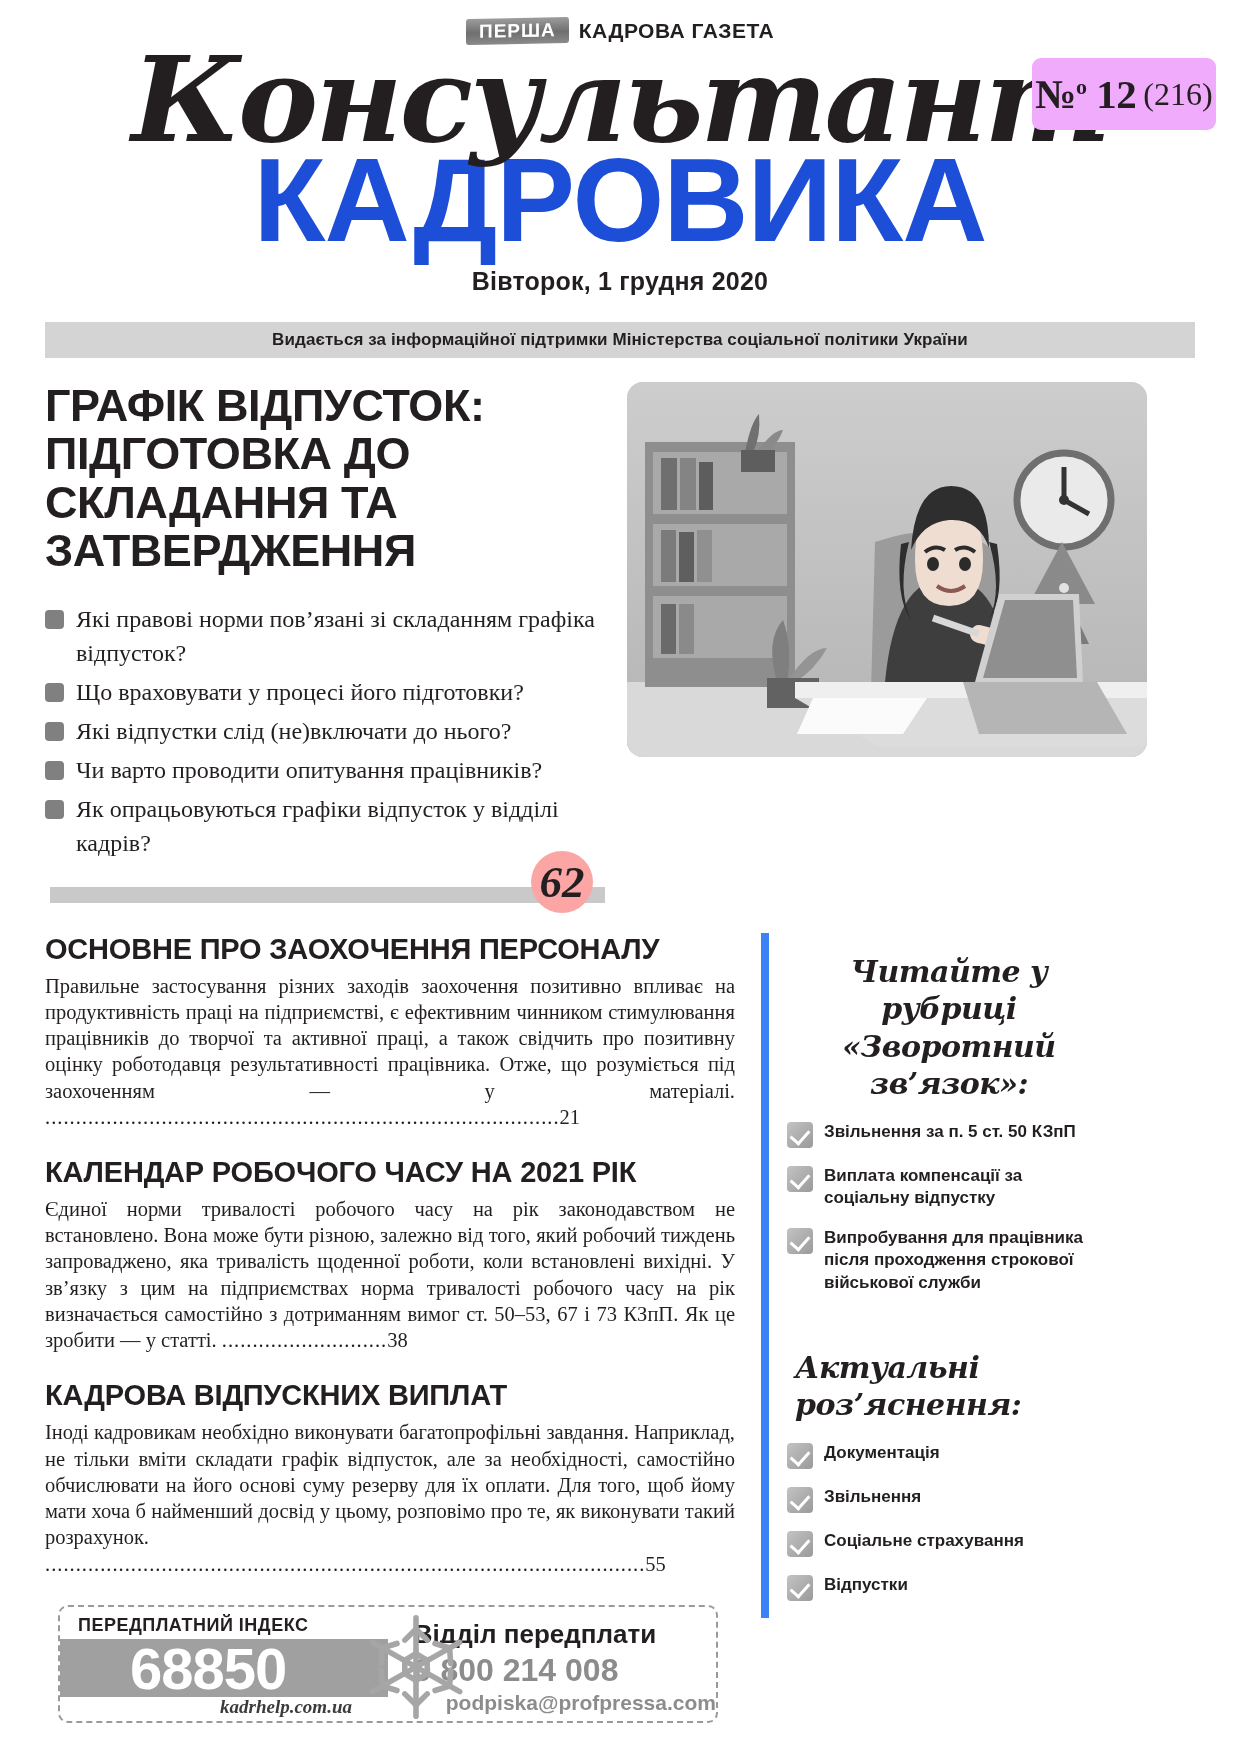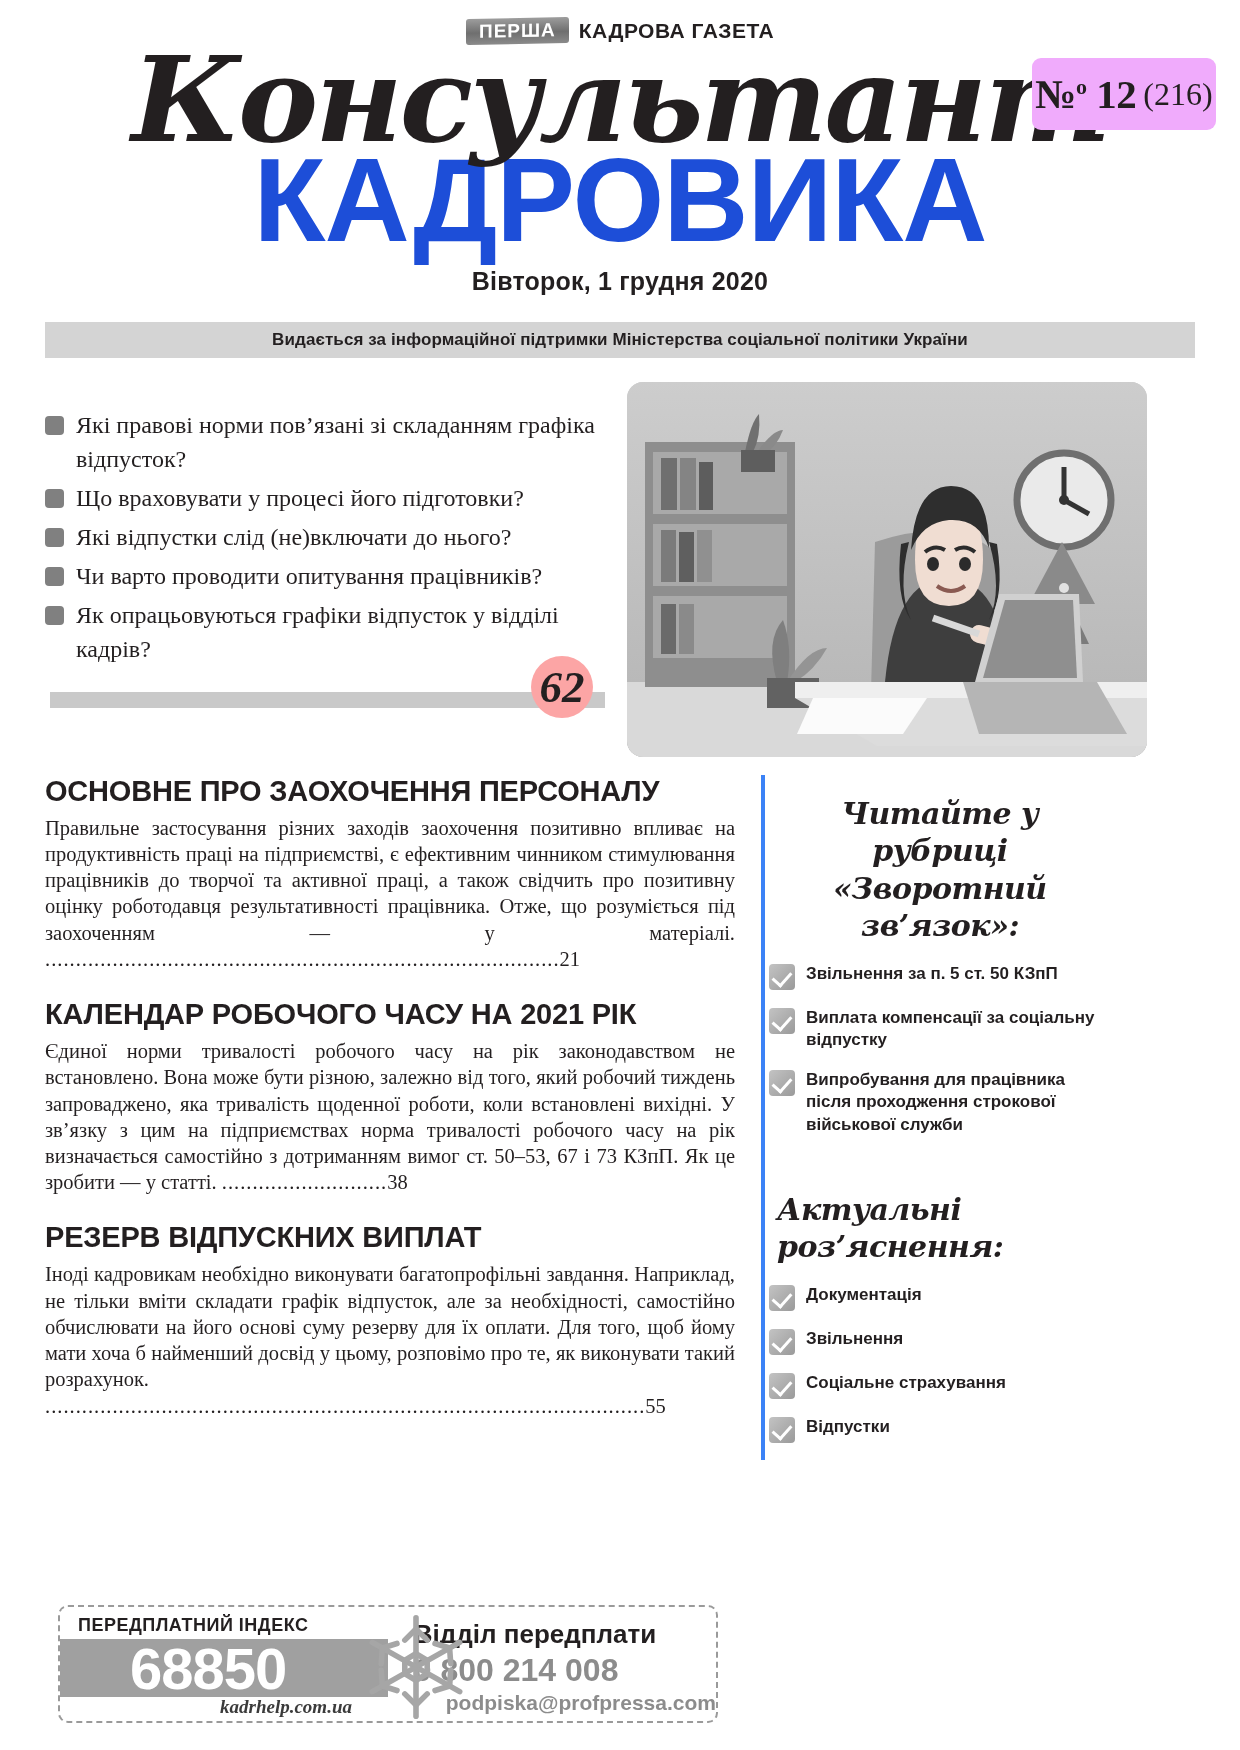--- a/index.html
+++ b/index.html
@@ -141,22 +141,22 @@
     letter-spacing: -0.2px;
     margin-bottom: 7px;
   }
   .art-body { font-size: 20.5px; line-height: 1.28; text-align: justify; }
   .art-body .dots { letter-spacing: 1px; }
   .art-block { margin-bottom: 26px; }
 
   
   .rail {
     width: 350px; flex: 0 0 350px;
-    border-left: 4px solid #3b82f6;
-    padding-left: 4px;
+    border-left: 8px solid #3b82f6;
+    padding-left: 18px;
     position: relative;
   }
   .rail-title {
     font-family: "DejaVu Serif", serif;
     font-style: italic; font-weight: bold;
     font-size: 30px; line-height: 1.25;
     text-align: center;
     margin: 20px 0 18px 0;
     letter-spacing: -0.5px;
   }
@@ -265,20 +265,23 @@
   </div>
 
   <div class="date-line">Вівторок, 1 грудня 2020</div>
 </div>
 
 <div class="ministry-bar">Видається за інформаційної підтримки Міністерства соціальної політики України</div>
 
 <div class="feature">
   <div class="feature-left">
 
+    <div class="feature-head">
+      <span>ГРАФІК ВІДПУСТОК: ПІДГОТОВКА ДО СКЛАДАННЯ ТА ЗАТВЕРДЖЕННЯ</span>
+    </div>
 
     <div class="bullets">
       <div class="bullet">
         <span class="bullet-dot"></span>
         <span class="bullet-text">Які правові норми пов’язані зі складанням графіка відпусток?</span>
       </div>
       <div class="bullet">
         <span class="bullet-dot"></span>
         <span class="bullet-text">Що враховувати у процесі його підготовки?</span>
       </div>
@@ -390,21 +393,21 @@
 
     <div class="art-block">
       <div class="art-head">КАЛЕНДАР РОБОЧОГО ЧАСУ НА 2021 РІК</div>
       <div class="art-body">
         <span>Єдиної норми тривалості робочого часу на рік законодавством не встановлено. Вона може бути різною, залежно від того, який робочий тиждень запроваджено, яка тривалість щоденної роботи, коли встановлені вихідні. У зв’язку з цим на підприємствах норма тривалості робочого часу на рік визначається самостійно з дотриманням вимог ст. 50–53, 67 і 73 КЗпП. Як це зробити — у статті.</span>
         <span class="dots"> ...........................</span><span>38</span>
       </div>
     </div>
 
     <div class="art-block">
-      <div class="art-head">РЕЗЕРВ ВІДПУСКНИХ ВИПЛАТ</div>
+      <div class="art-head">КАДРОВА ВІДПУСКНИХ ВИПЛАТ</div>
       <div class="art-body">
         <span>Іноді кадровикам необхідно виконувати багатопрофільні завдання. Наприклад, не тільки вміти складати графік відпусток, але за необхідності, самостійно обчислювати на його основі суму резерву для їх оплати. Для того, щоб йому мати хоча б найменший досвід у цьому, розповімо про те, як виконувати такий розрахунок.</span>
         <span class="dots"> ..................................................................................................</span><span>55</span>
       </div>
     </div>
 
   </div>
 
   <div class="rail">
 

